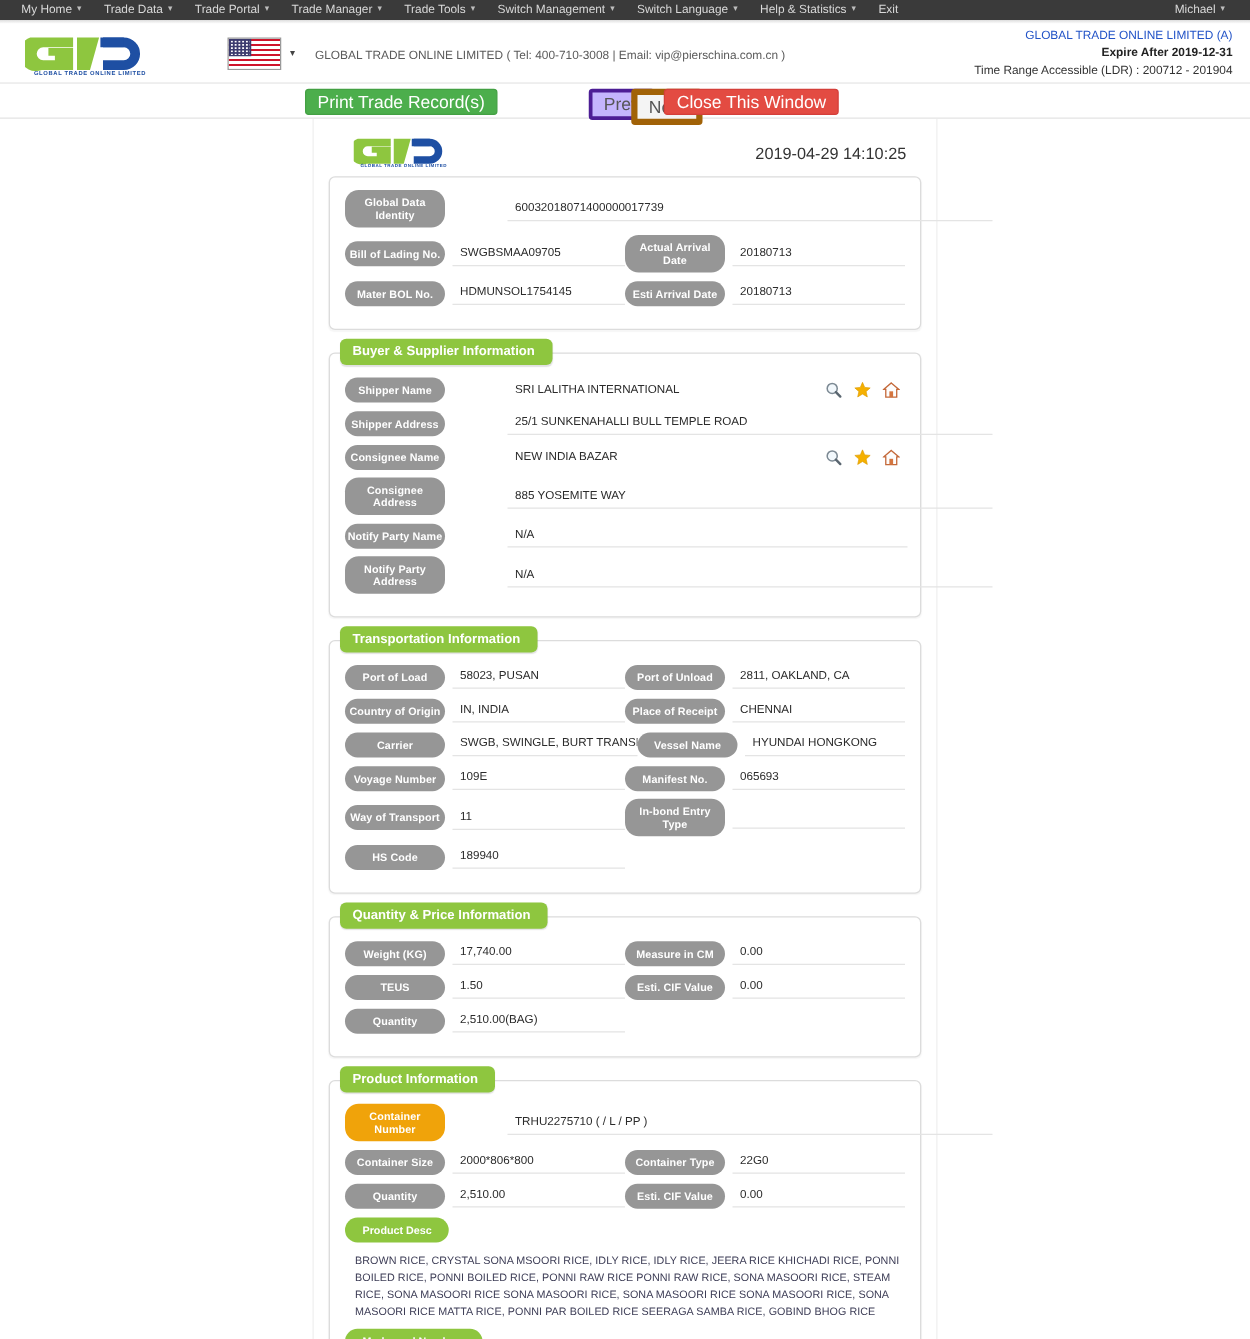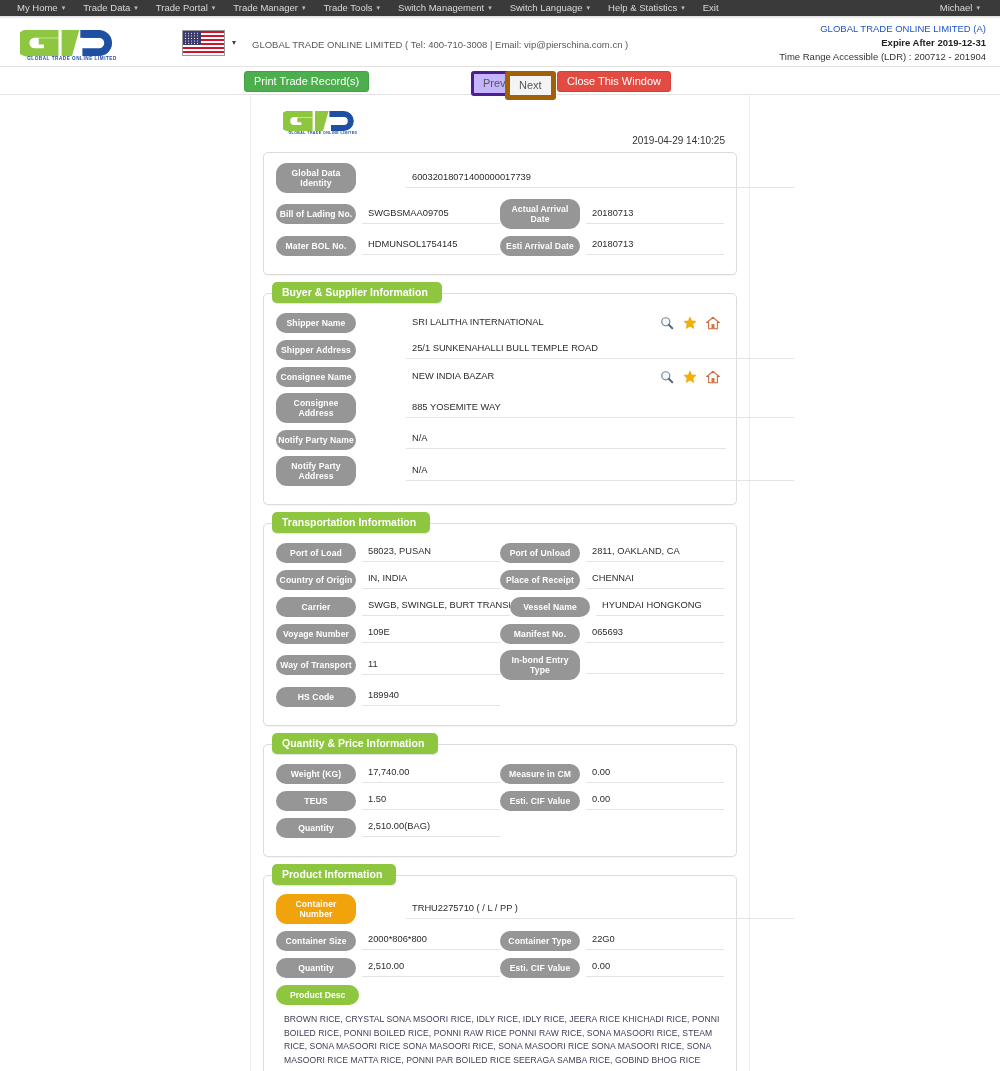--- a/index.html
+++ b/index.html
@@ -118,21 +118,21 @@
   
   .actionbar {
     height: 28px;
     position: relative;
     background: #fff;
   }
   .actionbar.top { border-bottom: 1px solid #e3e3e3; }
   .btn {
     position: absolute;
     top: 4px;
-    font-size: 11px;
+    font-size: 14px;
     border-radius: 3px;
     padding: 4px 9px 5px;
     cursor: pointer;
     line-height: 10px;
     white-space: nowrap;
   }
   .btn-print {
     left: 244px;
     background: #4cae4c;
     border: 1px solid #43a043;
@@ -160,21 +160,21 @@
     padding: 8px 12px 10px;
     min-height: 910px;
   }
 
   .doc-head {
     display:flex; align-items:flex-start;
     justify-content: space-between;
     padding: 4px 12px 6px 20px;
   }
   .doc-logo { width: 80px; height: 28px; }
-  .doc-stamp { font-size: 10px; color:#333; margin-top: 28px; text-align: center; }
+  .doc-stamp { font-size: 13px; color:#333; margin-top: 8px; text-align: center; }
 
   
   .card {
     border: 1px solid #dcdcdc;
     border-radius: 5px;
     background: #fff;
     margin: 0 0 16px 0;
     padding: 10px 12px 12px;
     position: relative;
     box-shadow: 0 1px 1px rgba(0,0,0,.04);

